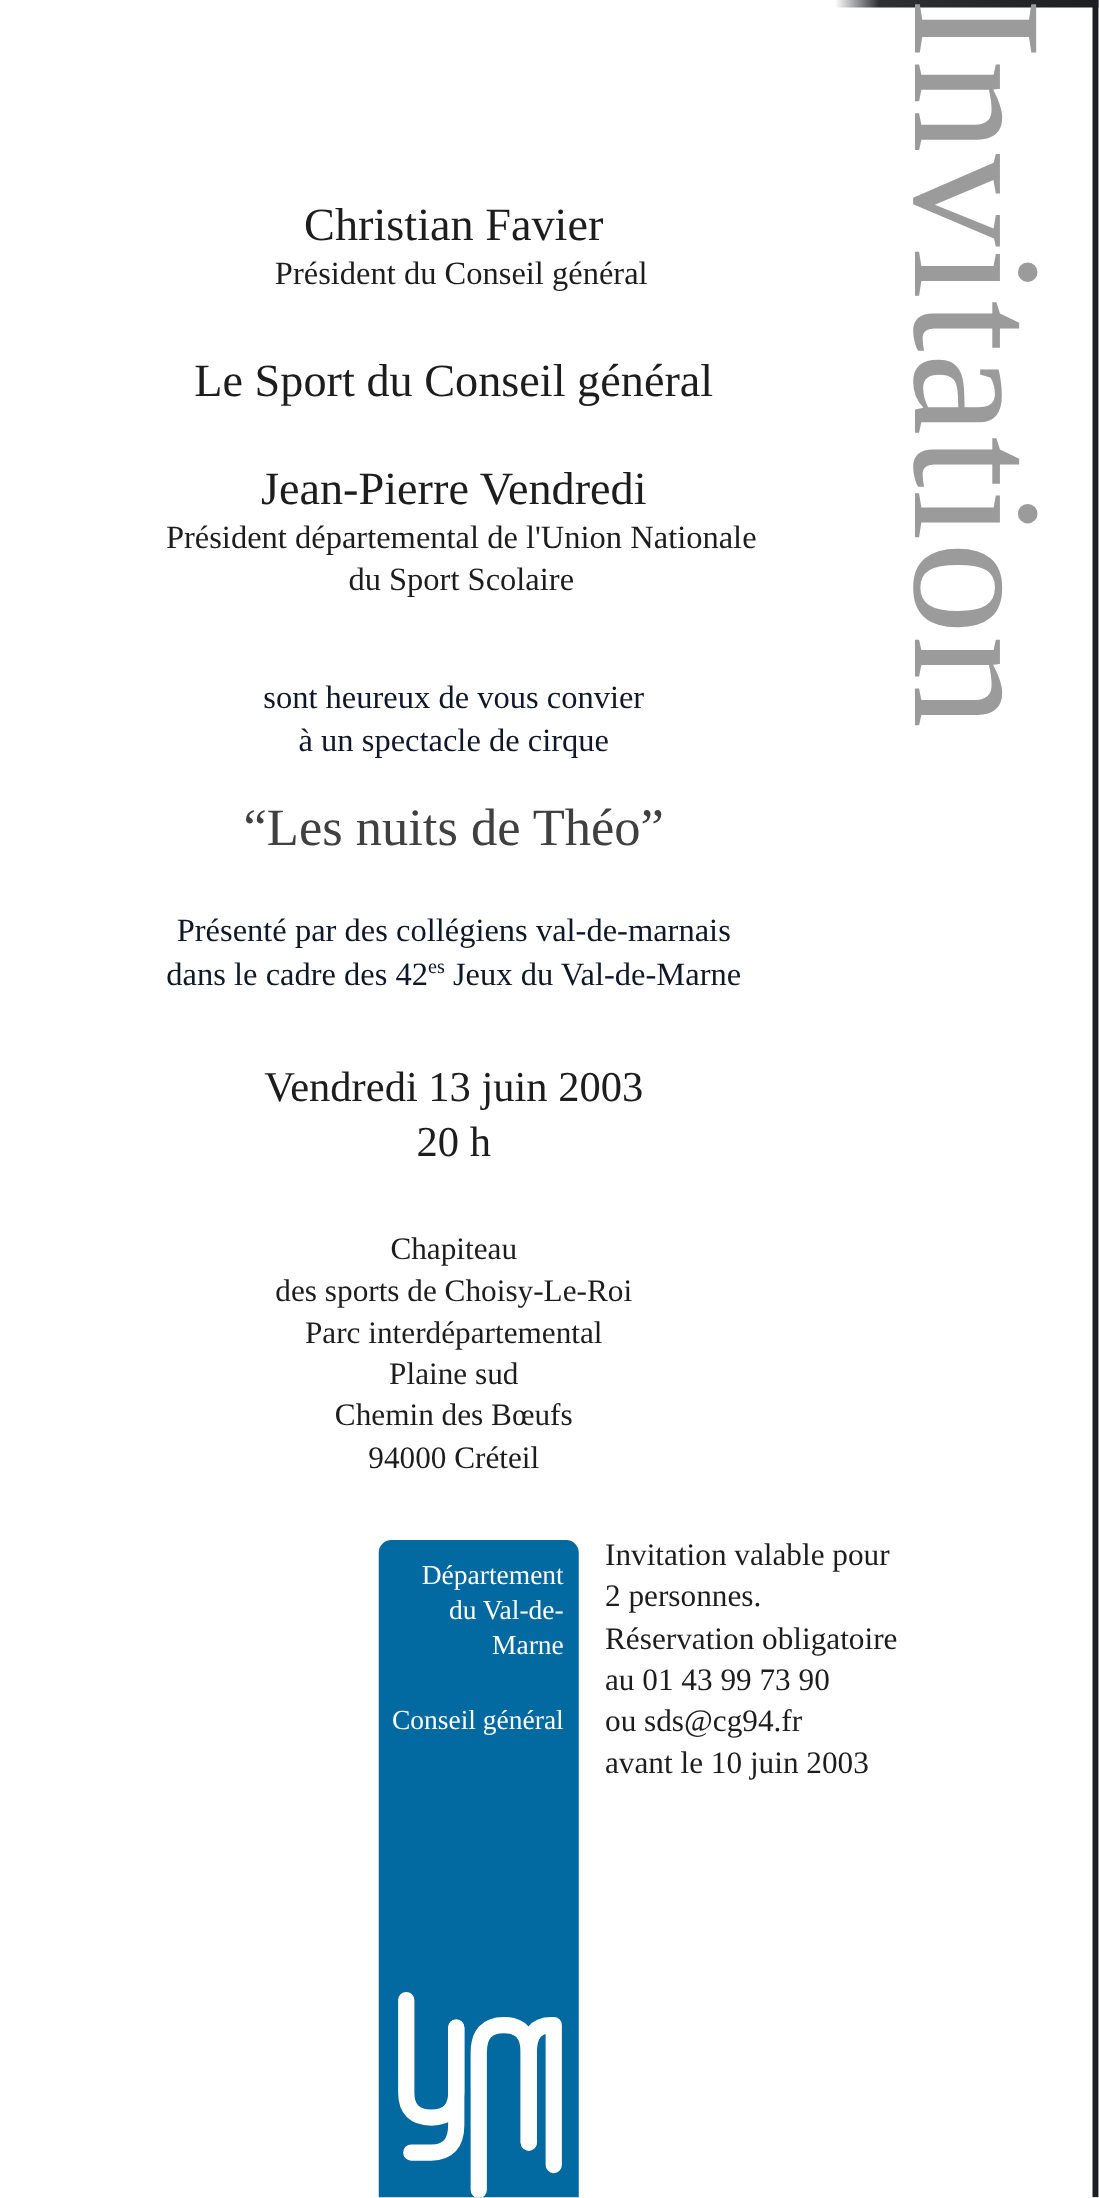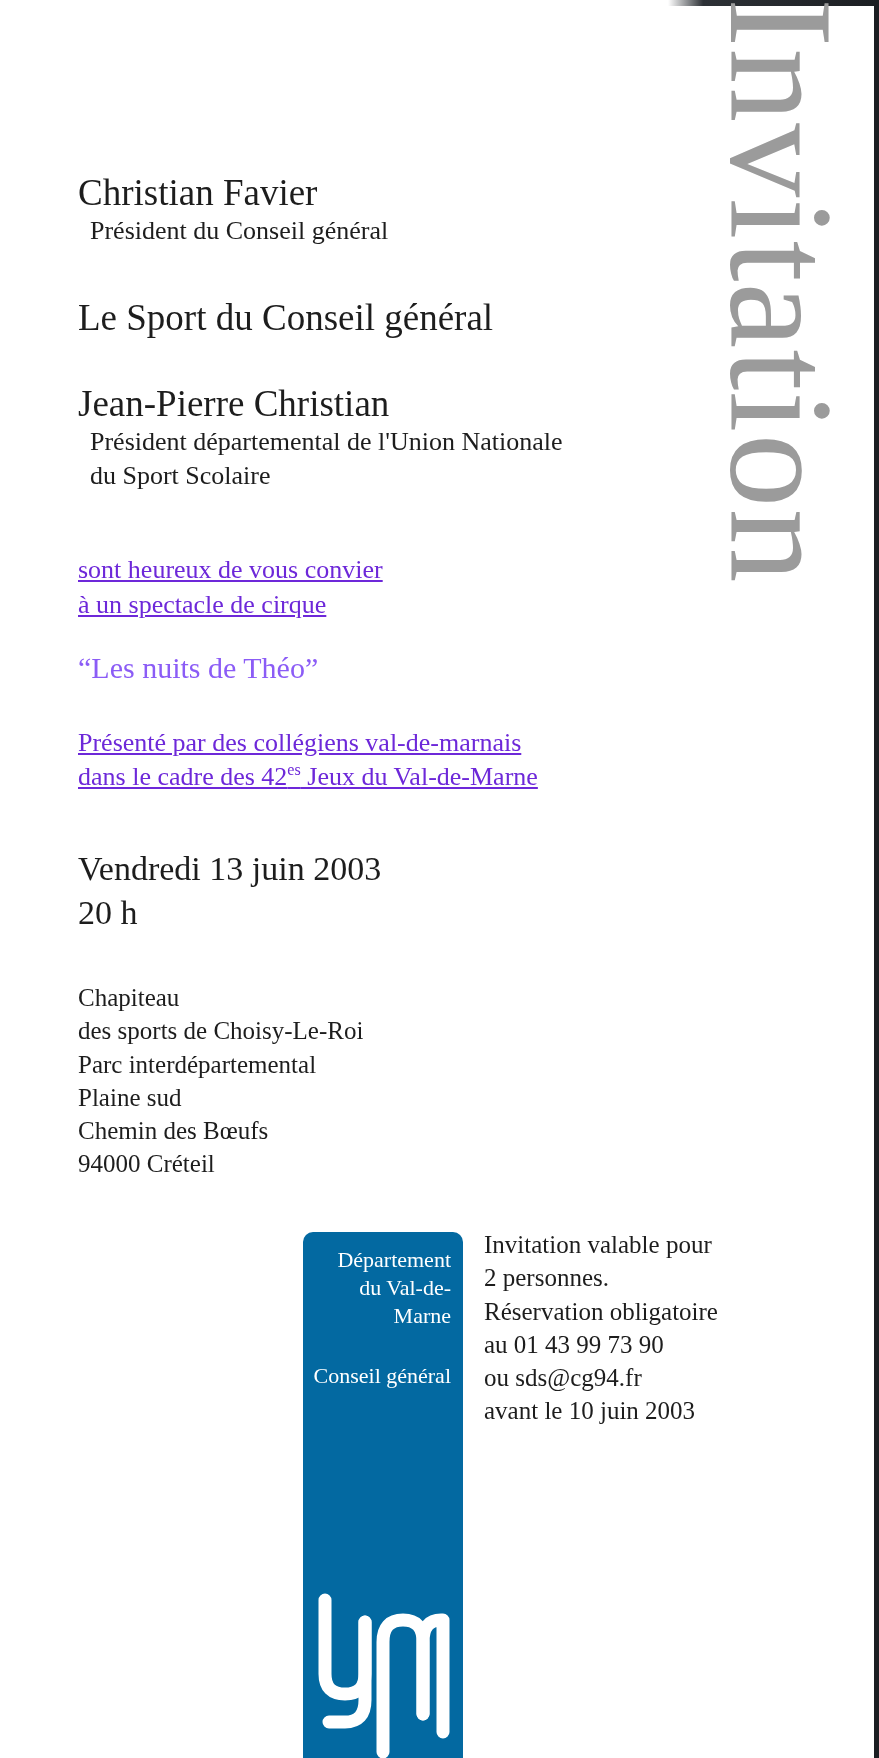--- a/index.html
+++ b/index.html
@@ -56,22 +56,23 @@
     font-size: 148px;
     line-height: 0.95;
     letter-spacing: 1px;
     color: #9b9b9b;
     font-weight: 400;
   }
 
   .content {
     position: absolute;
     left: 78px;
-    top: 172px;
+    top: 160px;
     width: 570px;
+    text-align: center;
   }
 
   .name-large {
     font-size: 37px;
     line-height: 1.12;
     color: #1d1d1d;
     margin: 0;
   }
   .sub-line {
     font-size: 26px;
@@ -83,28 +84,27 @@
   .block-gap-2 { height: 44px; }
   .block-gap-3 { height: 62px; }
   .block-gap-4 { height: 28px; }
   .block-gap-5 { height: 40px; }
   .block-gap-6 { height: 52px; }
   .block-gap-7 { height: 46px; }
 
   .body-text {
     font-size: 26px;
     line-height: 1.32;
-    color: #6d28d9;
-    margin: 0;
-    text-decoration: underline;
+    color: #0f172a;
+    margin: 0;
   }
   .show-title {
-    font-size: 30px;
+    font-size: 42px;
     line-height: 1.2;
-    color: #8b5cf6;
+    color: #404040;
     margin: 0;
   }
   .date-line {
     font-size: 34px;
     line-height: 1.3;
     color: #1d1d1d;
     margin: 0;
     font-family: Liberation Serif, serif;
   }
   .address-line {
@@ -177,21 +177,21 @@
 
     <p class="name-large">Christian Favier</p>
     <p class="sub-line">Président du Conseil général</p>
 
     <div class="block-gap-1"></div>
 
     <p class="name-large">Le Sport du Conseil général</p>
 
     <div class="block-gap-2"></div>
 
-    <p class="name-large">Jean-Pierre Christian</p>
+    <p class="name-large">Jean-Pierre Vendredi</p>
     <p class="sub-line">Président départemental de l'Union Nationale</p>
     <p class="sub-line">du Sport Scolaire</p>
 
     <div class="block-gap-3"></div>
 
     <p class="body-text">sont heureux de vous convier</p>
     <p class="body-text">à un spectacle de cirque</p>
 
     <div class="block-gap-4"></div>
 

